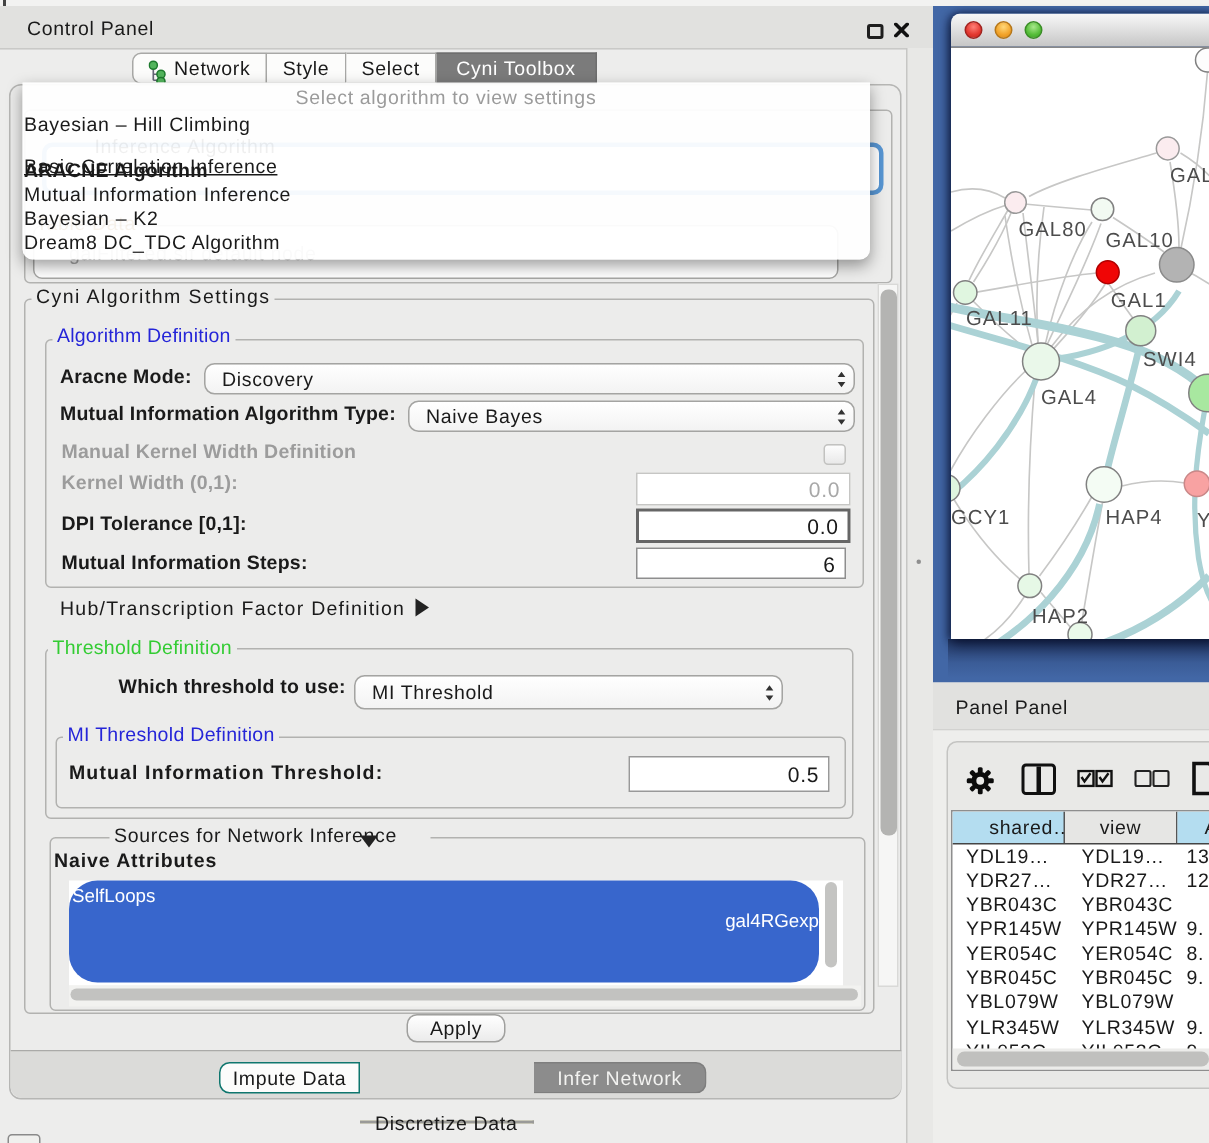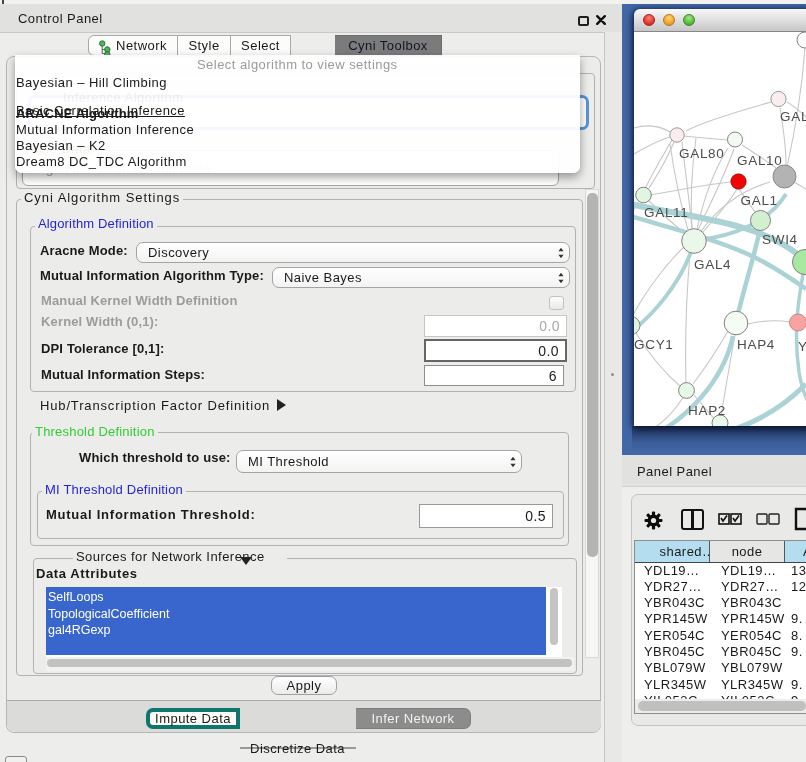--- a/index.html
+++ b/index.html
@@ -42,21 +42,21 @@
   <div style="width:90px;background:#fcfcfb;border:1px solid #a8a8a6;border-radius:6px 0 0 6px;display:flex;align-items:center;justify-content:center;box-sizing:border-box;">
     <svg width="13" height="16" viewBox="0 0 13 16" style="margin-right:4px;margin-top:2px;">
       <path d="M3.2,7 L3.2,14.5 M3.2,10.5 L7.5,10.5 M3.2,14.5 L7.5,14.5" stroke="#667" stroke-width="1.1" fill="none"></path>
       <circle cx="3.2" cy="4.5" r="2.7" fill="#52b45c" stroke="#1e7a2e" stroke-width="1"></circle>
       <circle cx="8.3" cy="10.5" r="2.7" fill="#52b45c" stroke="#1e7a2e" stroke-width="1"></circle>
       <circle cx="8.3" cy="15.3" r="2.7" fill="#52b45c" stroke="#1e7a2e" stroke-width="1"></circle>
     </svg>
     Network</div>
   <div style="width:53px;background:#fcfcfb;border:1px solid #a8a8a6;border-left:none;display:flex;align-items:center;justify-content:center;box-sizing:border-box;">Style</div>
   <div style="width:60px;background:#fcfcfb;border:1px solid #a8a8a6;border-left:none;display:flex;align-items:center;justify-content:center;box-sizing:border-box;">Select</div>
-  <div style="width:107px;background:#7b7b7b;border:1px solid #6e6e6e;border-left:none;color:#0f172a;display:flex;align-items:center;justify-content:center;box-sizing:border-box;margin-left:44px;">Cyni Toolbox</div>
+  <div style="width:107px;background:#7b7b7b;border:1px solid #6e6e6e;border-left:none;color:#ffffff;display:flex;align-items:center;justify-content:center;box-sizing:border-box;">Cyni Toolbox</div>
 </div>
 
 <div class="groupbox" style="left:16px;top:73px;width:577px;height:114px;"></div>
 <div class="abs" style="left:28px;top:95px;width:561px;height:35px;border:3px solid #5795d2;border-radius:7px;background:#fff;box-sizing:border-box;"></div>
 <div class="abs" style="left:22px;top:150px;width:537px;height:36px;background:#fff;border:1px solid #a6a6a4;border-radius:6px;box-sizing:border-box;"></div>
 <div class="abs" style="left:46px;top:161px;color:#aaa;">galFiltered.sif default node</div>
 
 <div class="abs" style="left:15px;top:55px;width:565px;height:118px;background:rgba(255,255,255,0.94);border-radius:0 0 7px 7px;box-shadow:0 4px 10px rgba(0,0,0,0.38);"></div>
 <div class="abs" style="left:197px;top:57px;color:#9b9b9b;">Select algorithm to view settings</div>
 <div class="abs" style="left:24px;top:90px;color:#333;opacity:0.07;padding-left:39px;">Inference Algorithm</div>
@@ -116,38 +116,37 @@
 </div>
 
 <div class="groupbox" style="left:37px;top:491px;width:525px;height:46px;"></div>
 <div class="glabel blue" style="left:42px;top:482px;letter-spacing:0.2px;">MI Threshold Definition</div>
 <div class="abs b" style="left:46px;top:507px;letter-spacing:0.75px;">Mutual Information Threshold:</div>
 <div class="field" style="left:419px;top:504px;width:134px;height:24px;border-color:#999;">0.5</div>
 
 <div class="groupbox" style="left:33px;top:558px;width:542px;height:114px;"></div>
 <div class="glabel" style="left:39px;top:549px;padding-right:22px;margin-left:34px;">Sources for Network Inference</div>
 <div class="abs tri-d" style="left:240px;top:557px;"></div>
-<div class="abs b" style="left:36px;top:566px;letter-spacing:0.6px;">Data Attributes</div>
+<div class="abs b" style="left:36px;top:566px;letter-spacing:0.6px;">Naive Attributes</div>
 
 <div class="abs" style="left:46px;top:587px;width:516px;height:70px;background:#fff;"></div>
-<div class="abs" style="left:46px;top:587px;width:500px;height:68px;background:#3866cc;color:#fff;font-size:12.5px;letter-spacing:0;padding-top:3px;box-sizing:border-box;">
+<div class="abs" style="left:46px;top:587px;width:500px;height:68px;background:#3866cc;color:#fff;font-size:12.5px;letter-spacing:0;padding-top:3px;box-sizing:border-box;border-radius:19px;">
   <div style="padding-left:2px;height:16.5px;line-height:14px;">SelfLoops</div>
-  <div style="padding-left:2px;height:16.5px;line-height:14px;">TopologicalCoefficient</div>
-  <div style="padding-left:2px;height:16.5px;line-height:14px;">gal4RGexp</div>
+  <div style="padding-left:2px;height:16.5px;line-height:14px;text-align:right;">gal4RGexp</div>
 </div>
 <div class="abs" style="left:550px;top:588px;width:8px;height:57px;background:#c4c4c2;border-radius:4px;"></div>
 <div class="abs" style="left:46px;top:657px;width:528px;height:14px;background:#f2f2f0;"></div>
 <div class="abs" style="left:47px;top:659px;width:525px;height:8px;background:#c2c2c0;border-radius:4px;"></div>
 
 <div class="abs" style="left:271px;top:676px;width:66px;height:19px;background:linear-gradient(#ffffff,#ebebeb);border:1px solid #a0a09e;border-radius:7px;display:flex;align-items:center;justify-content:center;box-sizing:border-box;">Apply</div>
 
 <div class="abs" style="left:7px;top:700px;width:594px;height:32px;background:#dbdbd9;border-top:1px solid #aaaaa8;border-radius:0 0 8px 8px;box-sizing:border-box;"></div>
 
 <div class="abs" style="left:146px;top:708px;height:21px;display:flex;">
-  <div style="width:94px;background:#fcfcfb;border:4px solid #0f766e;border-radius:7px 0 0 7px;display:flex;align-items:center;justify-content:center;box-sizing:border-box;">Impute Data</div>
+  <div style="width:94px;background:#fcfcfb;border:1px solid #0f766e;border-radius:7px 0 0 7px;display:flex;align-items:center;justify-content:center;box-sizing:border-box;">Impute Data</div>
   <div style="width:116px;background:#fef9c3;border:1px solid #9a9a98;border-left:none;display:flex;align-items:center;justify-content:center;box-sizing:border-box;margin-top:39px;">Discretize Data</div>
   <div style="width:115px;background:#8c8c8c;border:1px solid #7e7e7e;border-left:none;border-radius:0 7px 7px 0;color:#f2f2f0;display:flex;align-items:center;justify-content:center;box-sizing:border-box;">Infer Network</div>
 </div>
 
 <div class="abs" style="left:5px;top:756px;width:20px;height:10px;background:#f0f0ee;border:1px solid #8a8a8a;border-radius:3px;"></div>
 
 <div class="abs" style="left:622px;top:4px;width:184px;height:451px;background:#4267a6;"></div>
 
 <div class="abs" style="left:634px;top:9px;width:178px;height:417px;border-radius:6px 6px 0 0;box-shadow:0 4px 9px rgba(5,12,40,0.72), -2px 0 5px rgba(5,12,40,0.45), 2px 0 5px rgba(5,12,40,0.3);overflow:hidden;">
   <div style="height:22px;background:linear-gradient(#f8f8f8,#c6c6c6);border-bottom:1px solid #888;position:relative;">
@@ -272,21 +271,21 @@
     <rect x="13" y="1" width="10" height="10" fill="none" stroke="#222" stroke-width="1.4" rx="1"></rect>
   </svg>
   <svg style="position:absolute;left:162px;top:12px;" width="19" height="24" viewBox="0 0 19 24">
     <path d="M2,2 L12,2 L17,7 L17,22 L2,22 Z" fill="none" stroke="#111" stroke-width="2.4"></path>
   </svg>
 </div>
 
 <div class="abs" style="left:634px;top:540px;width:172px;height:174px;background:#fff;border:1px solid #8e8e8e;border-right:none;box-sizing:border-box;overflow:hidden;">
   <div style="position:absolute;left:0;top:0;height:21px;display:flex;border-bottom:1px solid #444;width:200px;">
     <div style="width:75px;background:#b4ddf0;border-right:1px solid #555;display:flex;align-items:center;justify-content:center;padding-left:31px;box-sizing:border-box;">shared…</div>
-    <div style="width:75px;background:#e6e6e4;border-right:1px solid #555;display:flex;align-items:center;justify-content:center;box-sizing:border-box;">node</div>
+    <div style="width:75px;background:#e6e6e4;border-right:1px solid #555;display:flex;align-items:center;justify-content:center;box-sizing:border-box;">view</div>
     <div style="width:50px;background:#b4ddf0;display:flex;align-items:center;padding-left:18px;box-sizing:border-box;">A</div>
   </div>
   <div style="position:absolute;left:0;top:21.6px;width:200px;">
     <div style="height:16.3px;display:flex;">
         <span style="width:75px;padding-left:9px;box-sizing:border-box;">YDL19…</span>
         <span style="width:75px;padding-left:11px;box-sizing:border-box;">YDL19…</span>
         <span style="padding-left:6px;">13</span>
       </div>
     <div style="height:16.3px;display:flex;">
         <span style="width:75px;padding-left:9px;box-sizing:border-box;">YDR27…</span>

